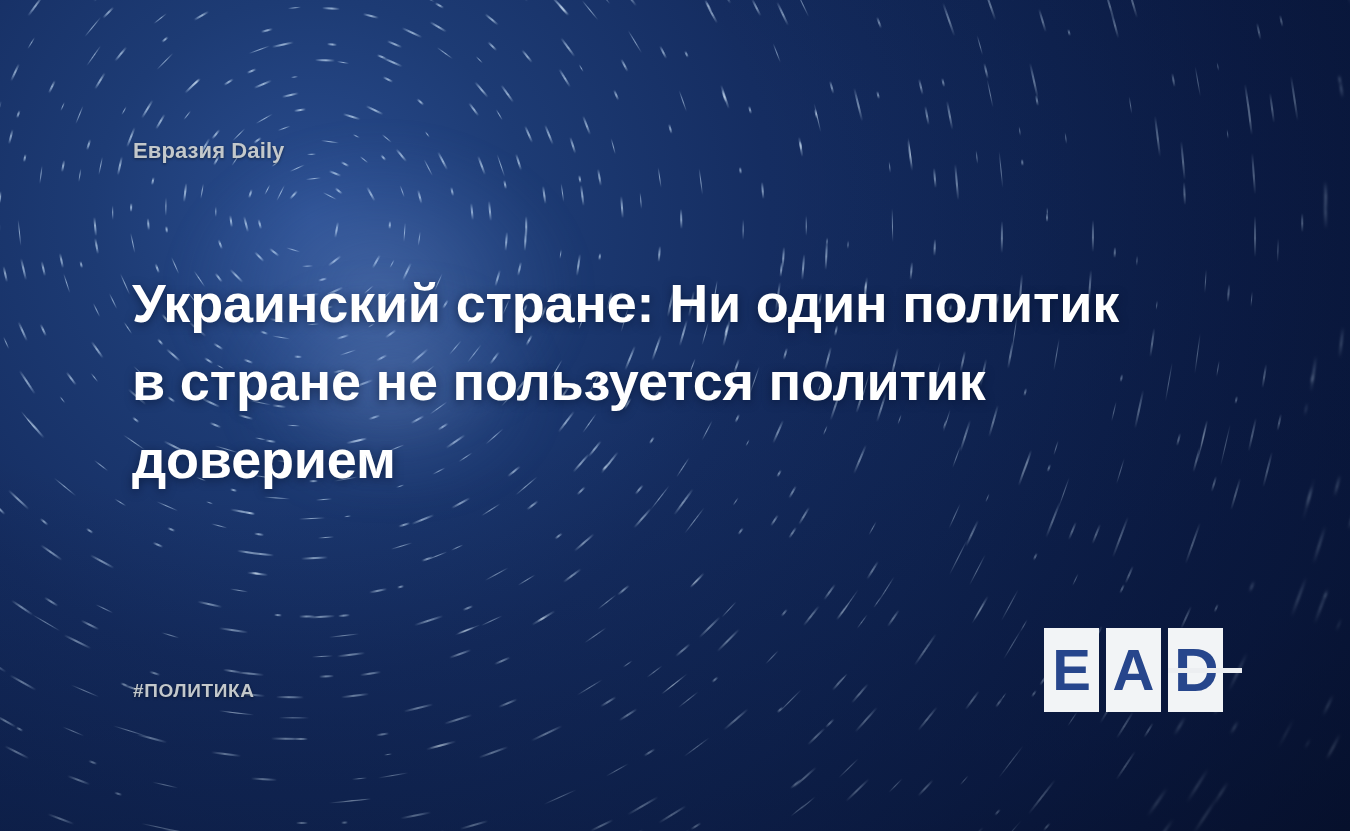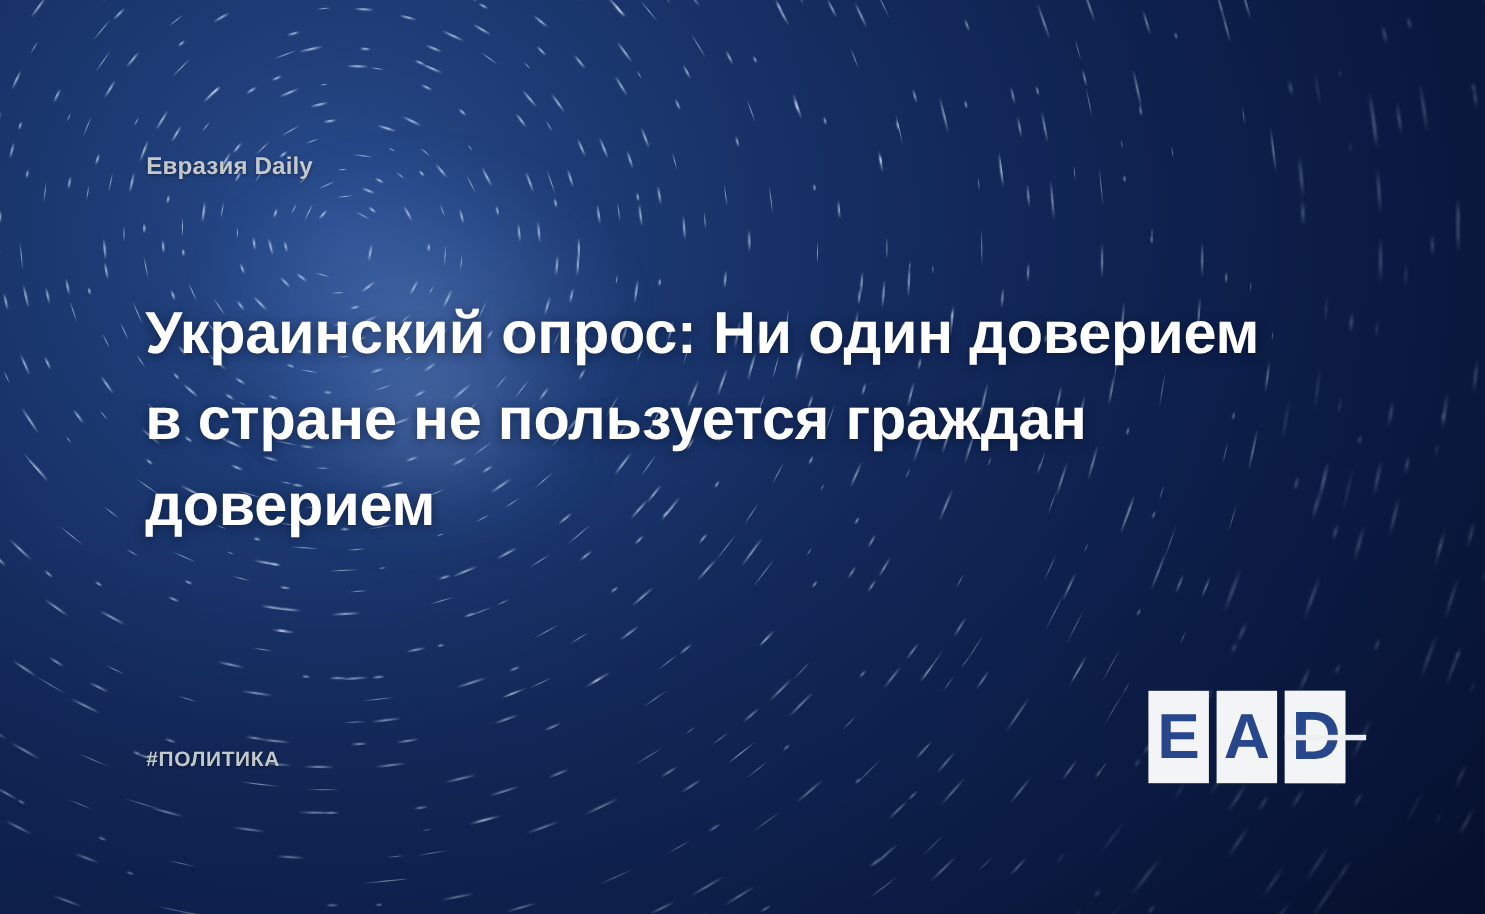--- a/index.html
+++ b/index.html
@@ -866,22 +866,22 @@
         <div class="dash dim" style="left: 1340.21px; top: 732.685px; width: 26.6478px; transform: rotate(117.35deg); opacity: 0.516; filter: blur(0.88px); mix-blend-mode: screen; --f: 0.5157894736842105;"></div>
       </div>
     <div class="bg-core"></div>
     <div class="bg-core2"></div>
     <div class="bg-vig"></div>
   </div>
 
   <div class="brand">Евразия Daily</div>
 
   <div class="headline">
-    <span class="ln">Украинский опрос: Ни один доверием</span>
-    <span class="ln">в стране не пользуется граждан</span>
+    <span class="ln">Украинский стране: Ни один политик</span>
+    <span class="ln">в стране не пользуется политик</span>
     <span class="ln">доверием</span>
   </div>
 
   <div class="tag">#ПОЛИТИКА</div>
 
   <div class="logo">
     <div class="sq">
       <span class="glyph">E</span>
     </div>
     <div class="sq">

